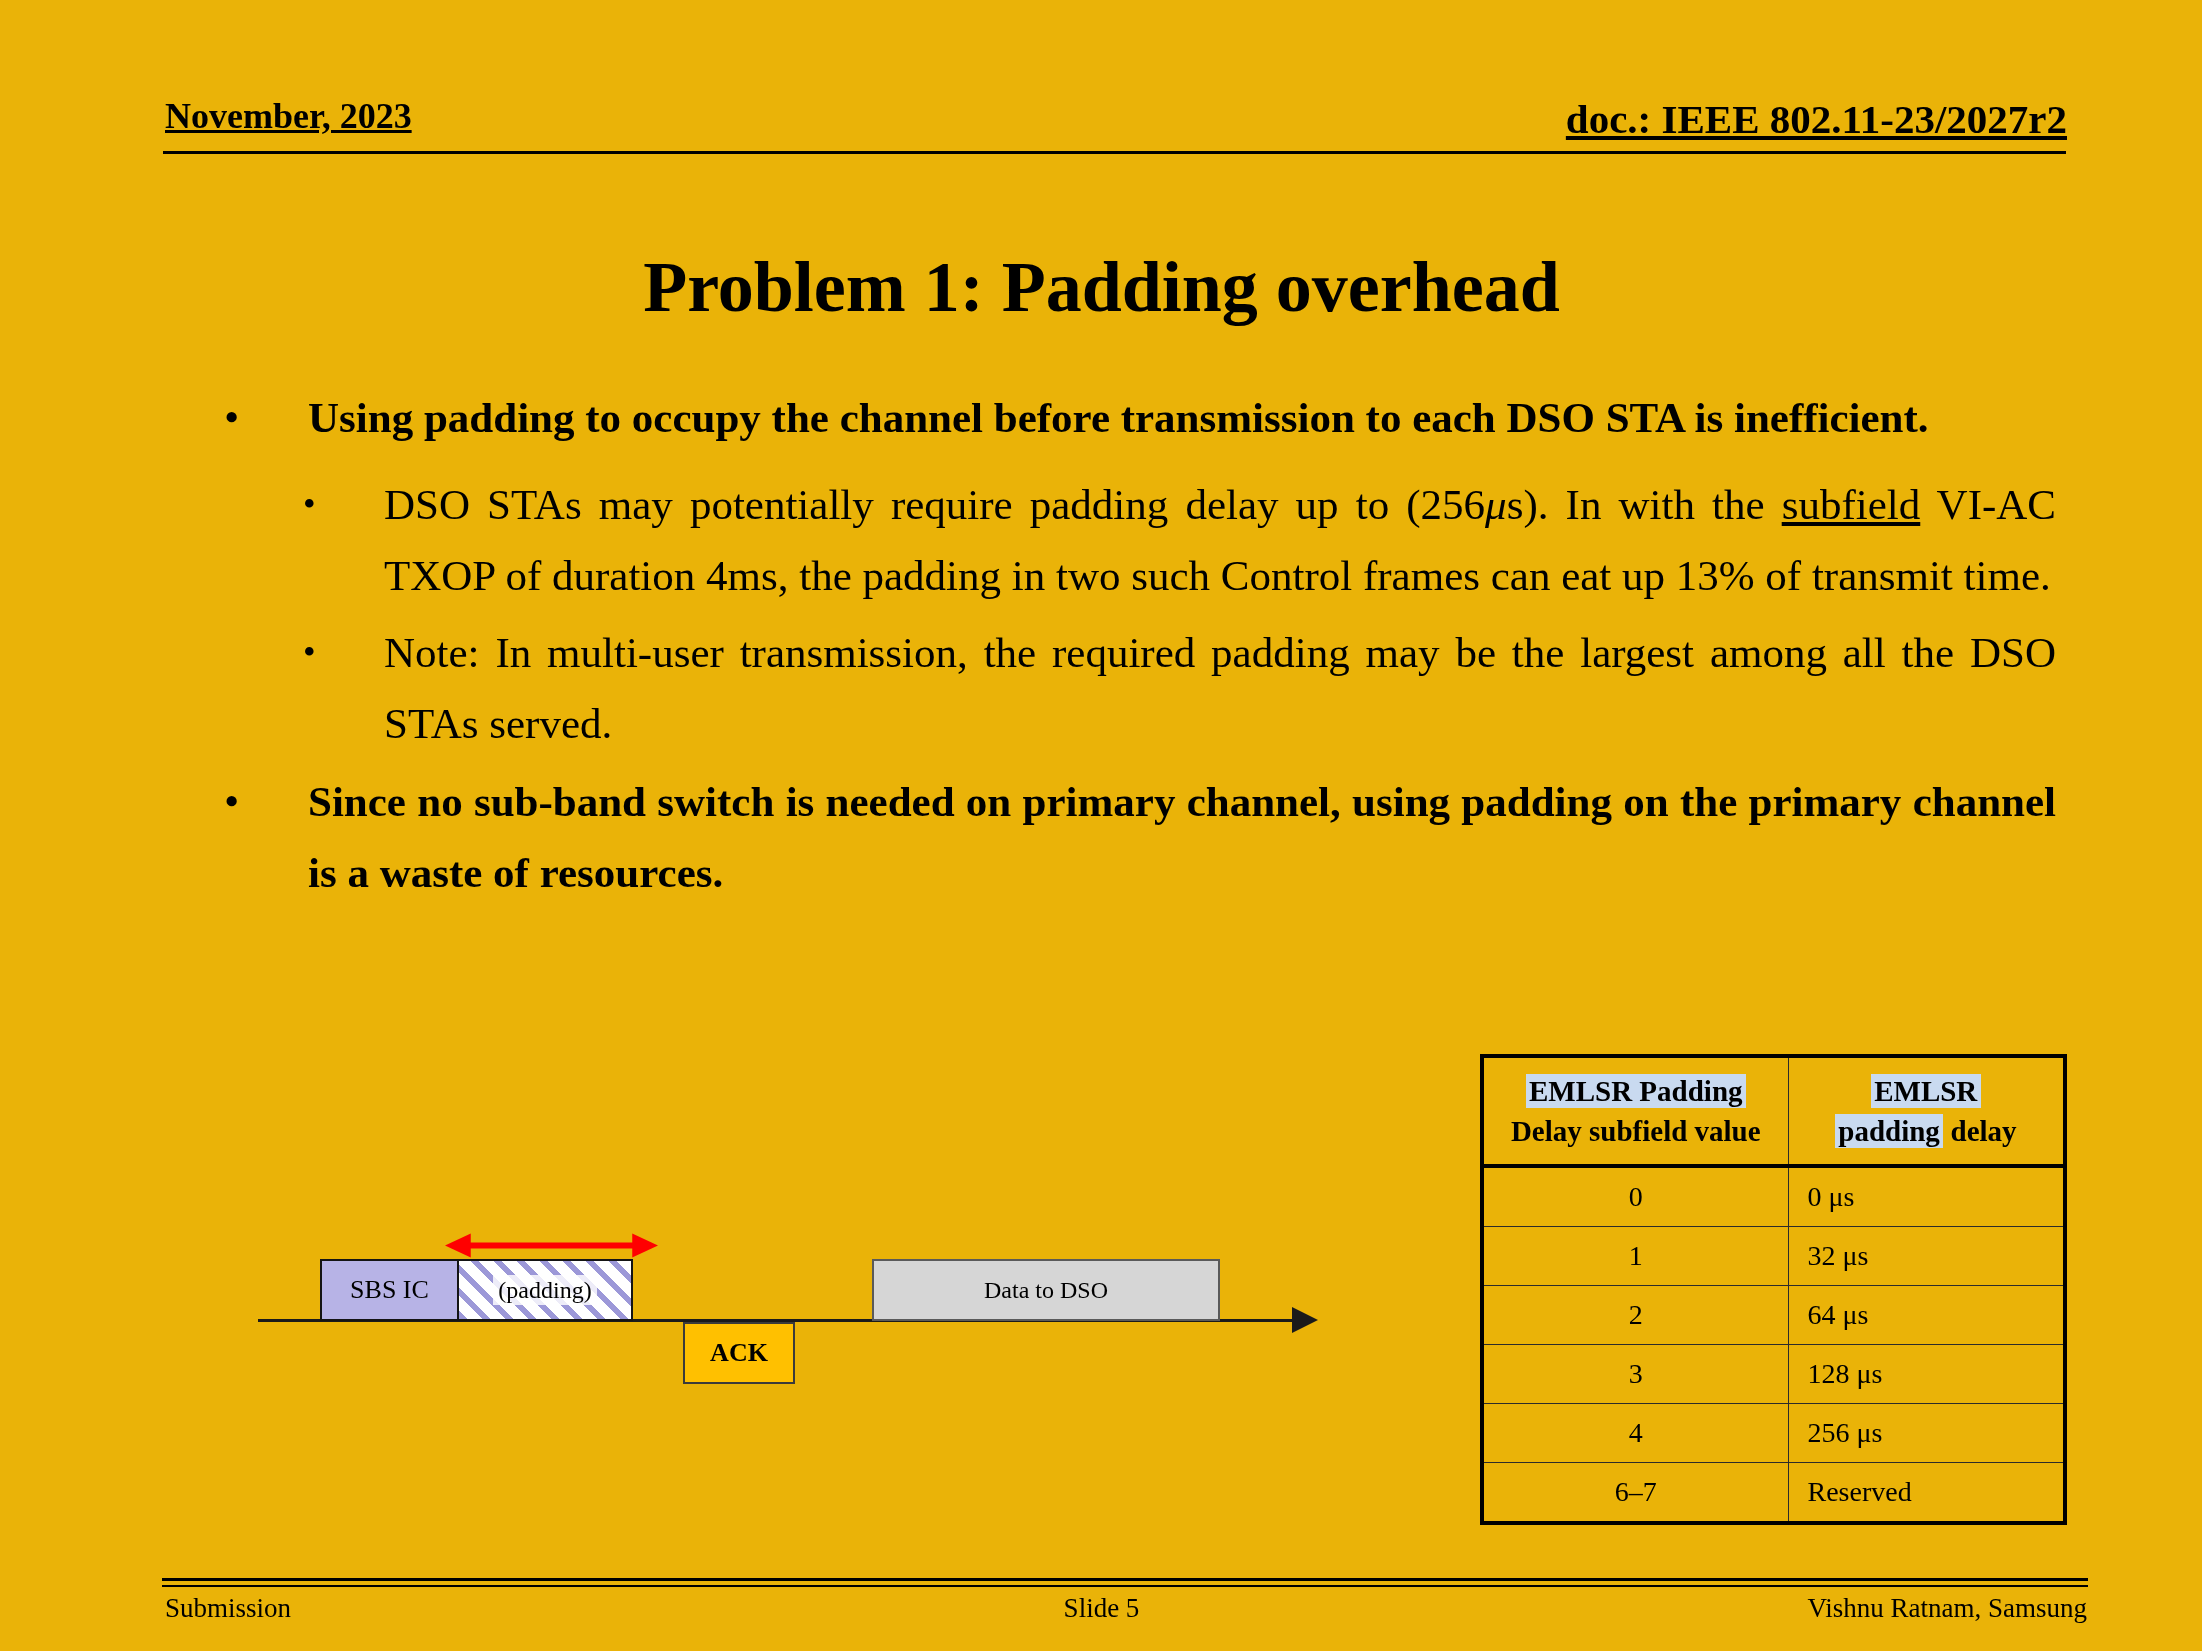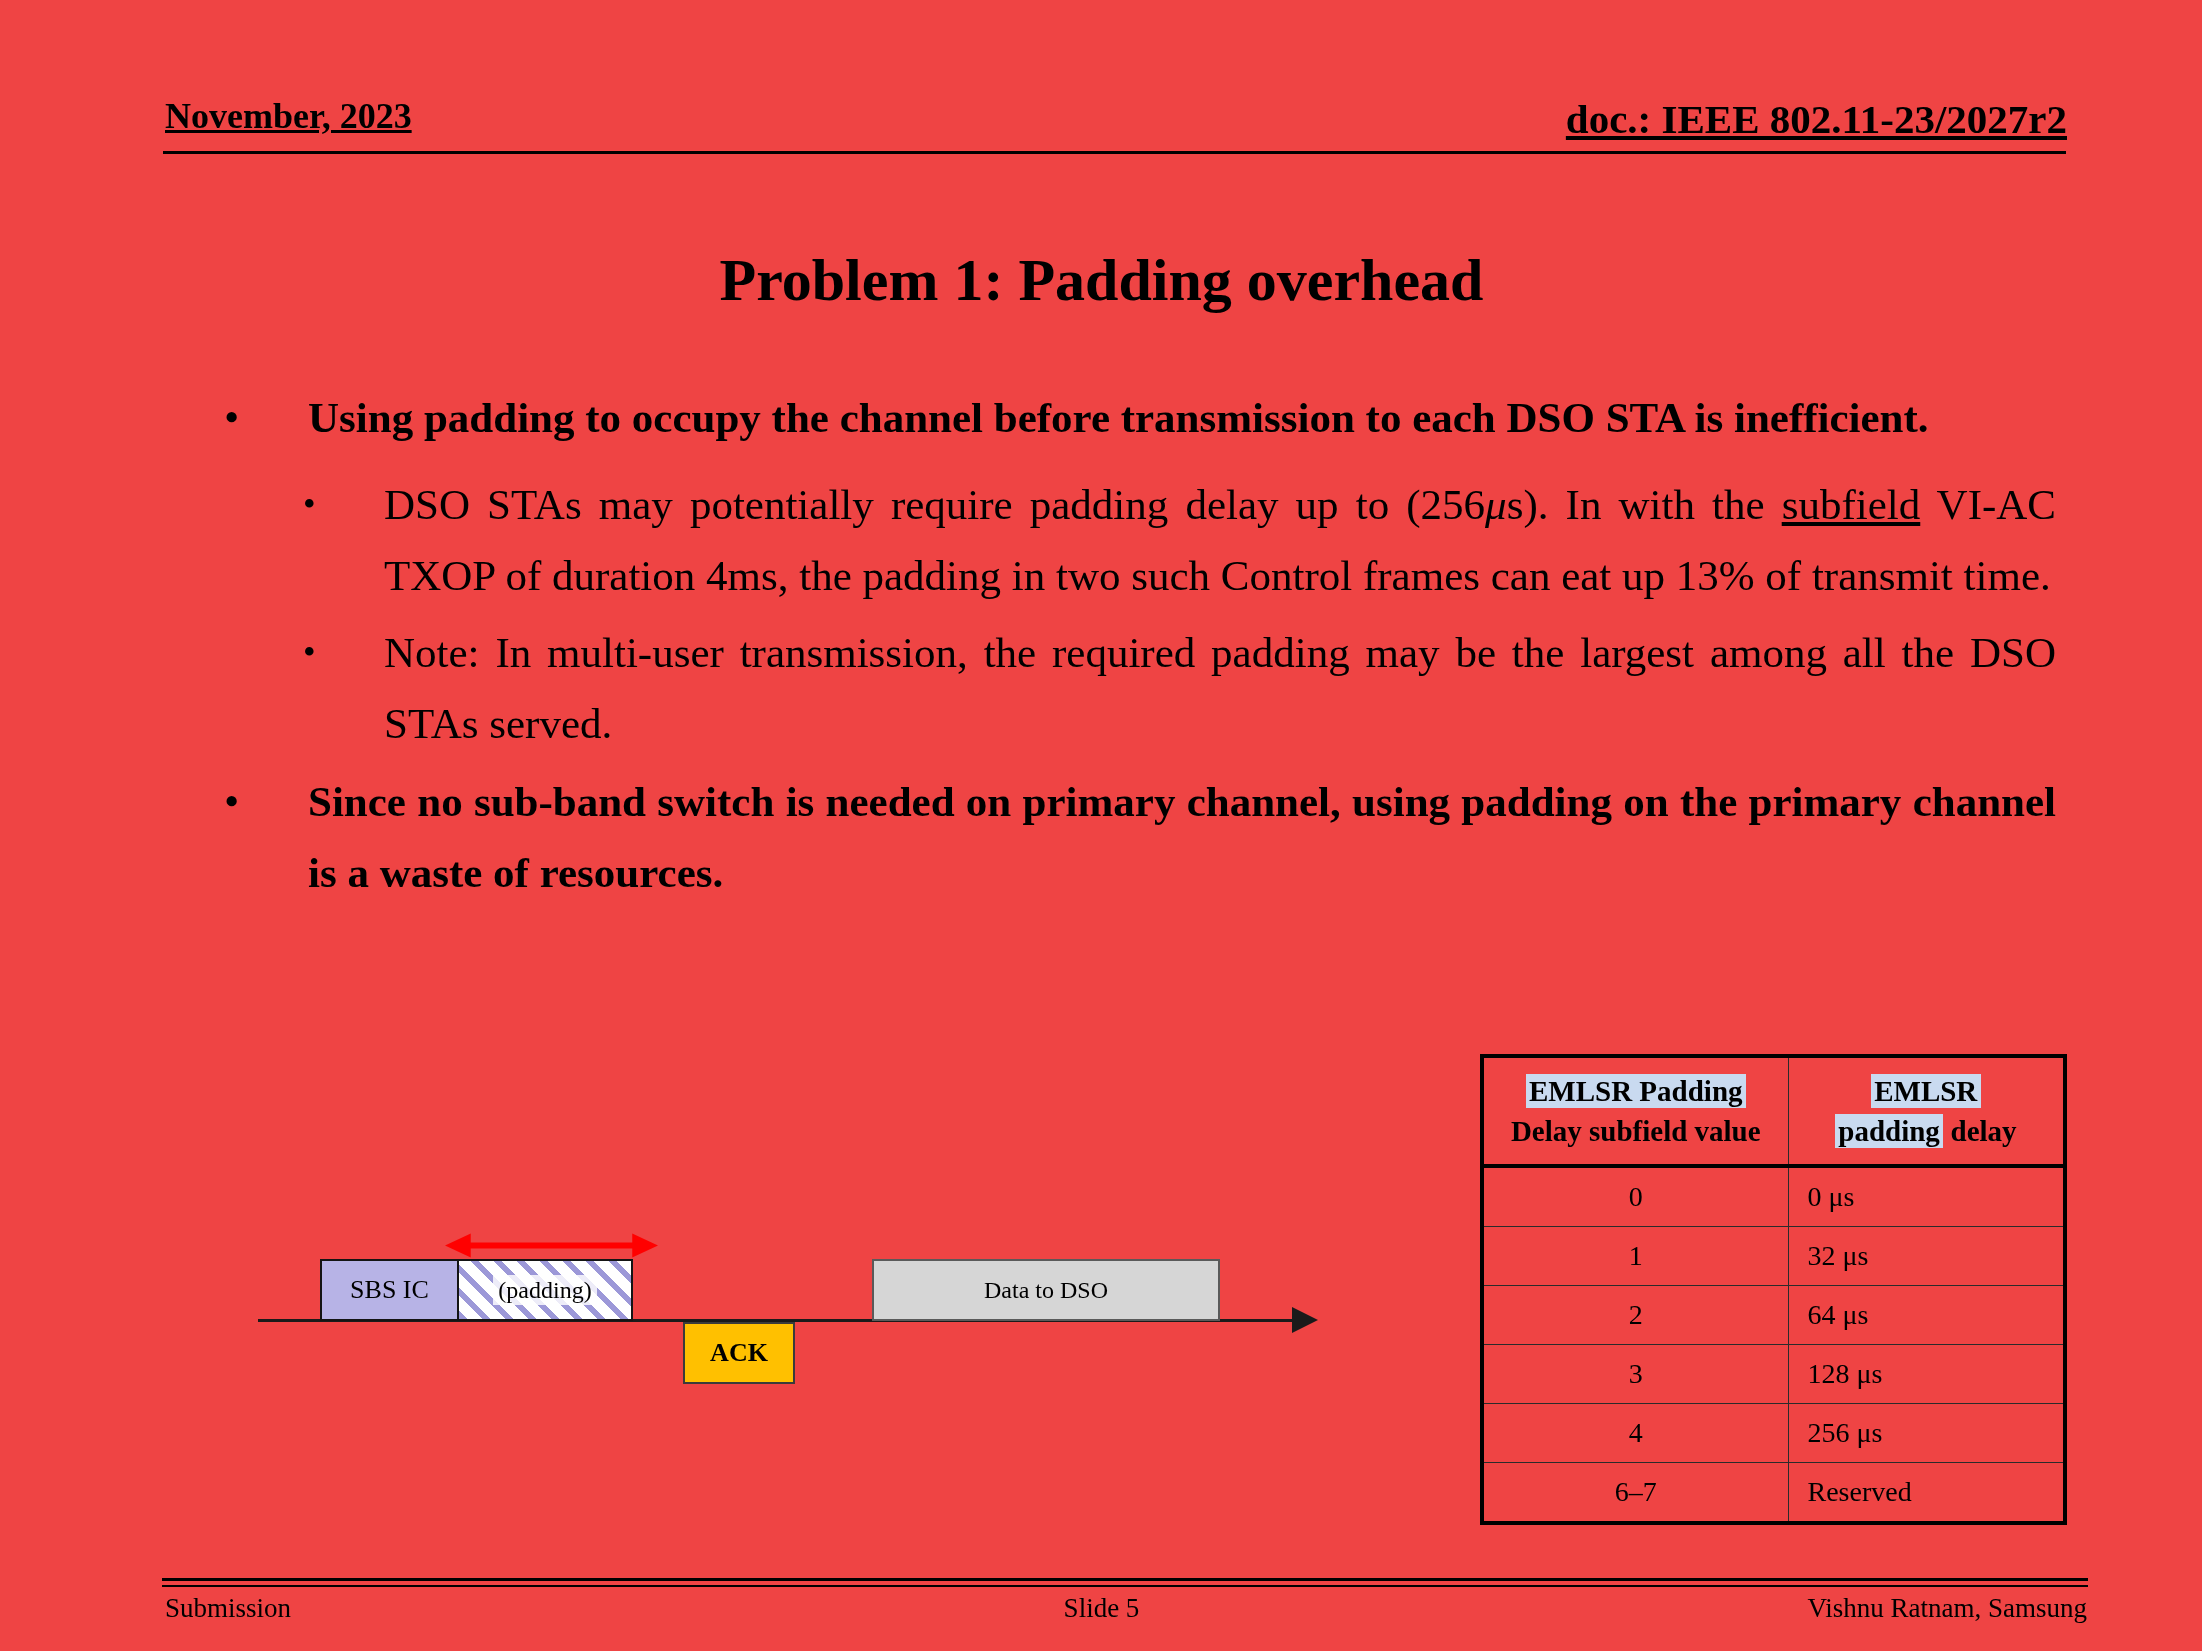--- a/index.html
+++ b/index.html
@@ -1,28 +1,28 @@
 <!DOCTYPE html>
 <html style="font-size:13.8px"><head>
 <meta charset="utf-8">
 <style>
   html,body { margin:0; padding:0; background:#ffffff; }
   .slide {
-    position:relative; width:2203px; height:1652px; background:#ef4444;
+    position:relative; width:2203px; height:1652px; background:#eab308;
     font-family:"Liberation Serif","DejaVu Serif",serif; color:#000; overflow:hidden;
   }
 
   
   .hdr-left  { position:absolute; left:165px; top:95px; font-size:36px; font-weight:bold; text-decoration:underline; }
   .hdr-right { position:absolute; right:136px; top:95px; font-size:41px; font-weight:bold; text-decoration:underline; }
   .hdr-rule  { position:absolute; left:163px; top:151px; width:1903px; height:3.4px; background:#000; }
 
   
   .title { position:absolute; left:0; top:246px; width:2203px; margin:0;
-           text-align:center; font-size:60px; font-weight:bold; }
+           text-align:center; font-size:72px; font-weight:bold; }
 
   
   .content { position:absolute; left:172px; top:382px; width:1884px; }
   .li { display:flex; align-items:flex-start; }
   .li .marker { flex:0 0 auto; }
   .l1 { padding-left:53px; }
   .l1 .marker { width:83px; font-size:38px; line-height:71px; }
   .l1 .text  { width:1748px; font-size:43px; line-height:71px; text-align:justify; }
   .l1.bold .text, .l1.bold .marker { font-weight:bold; }
   .l2 { padding-left:131px; }

